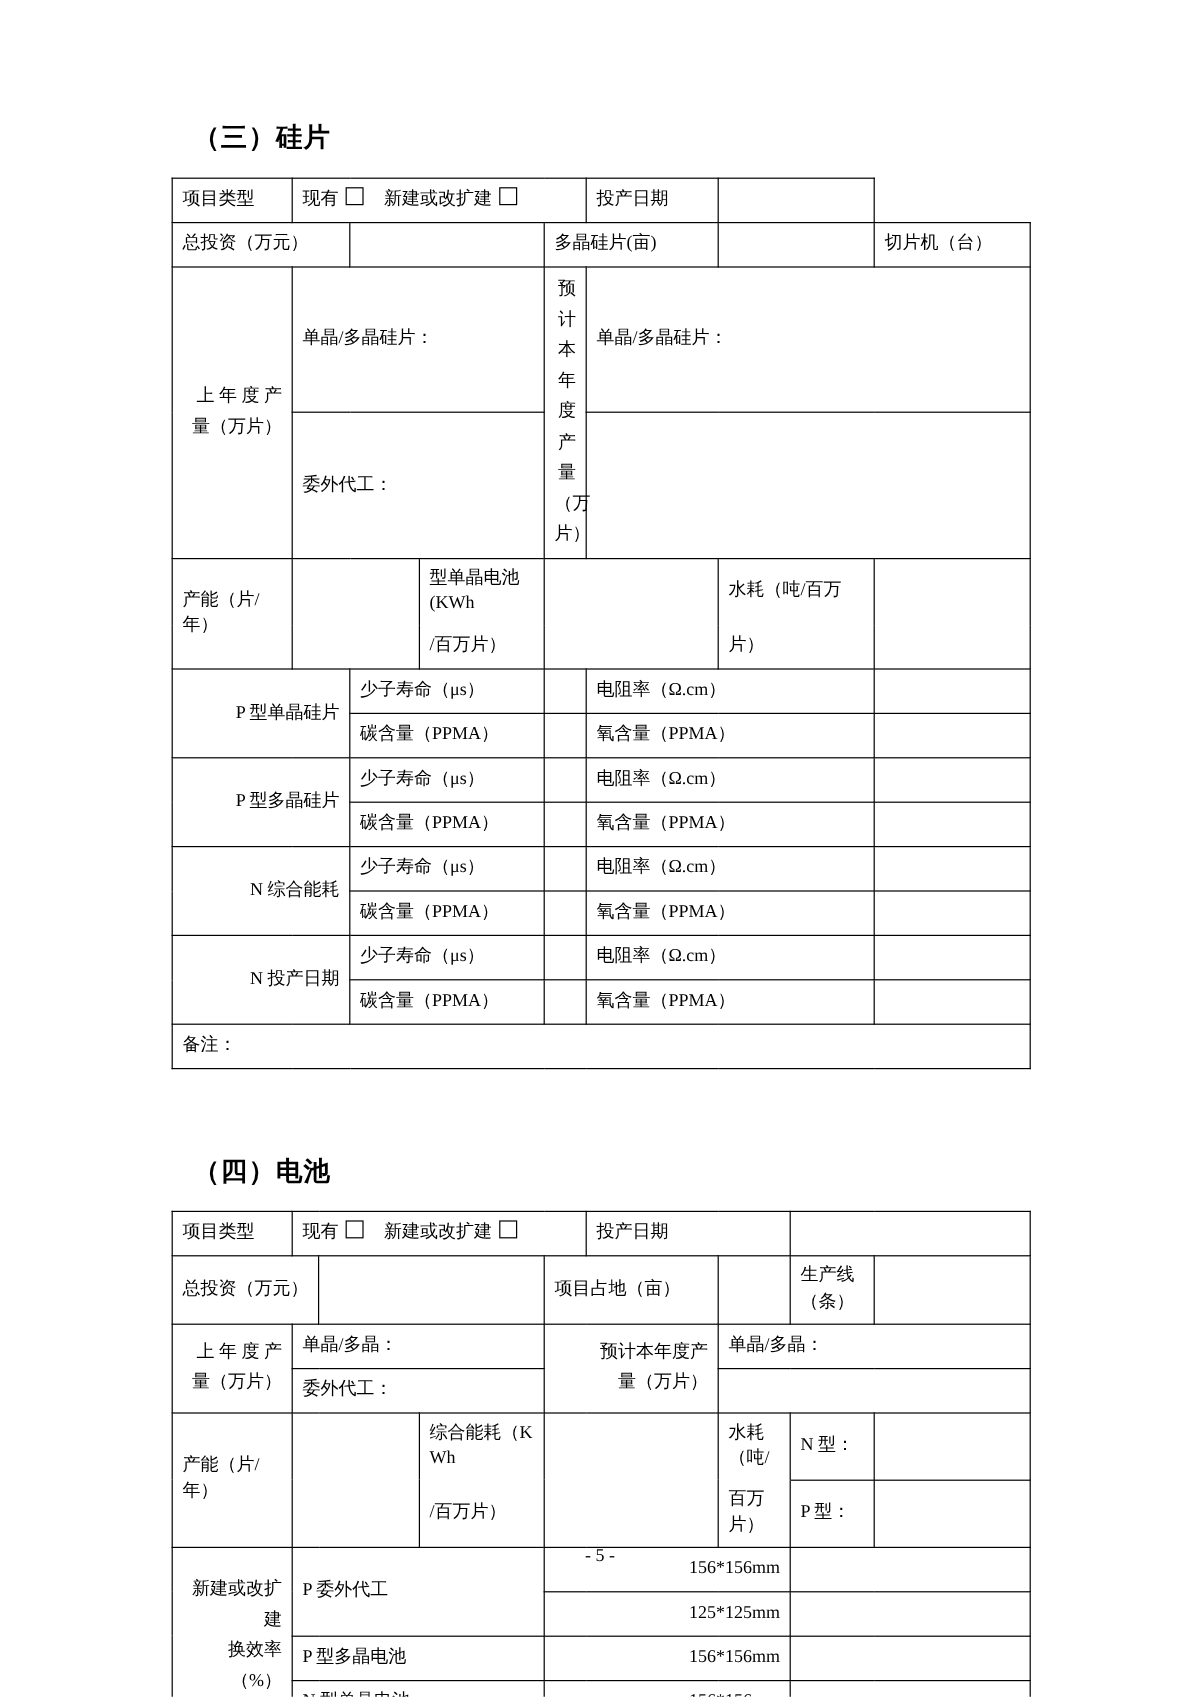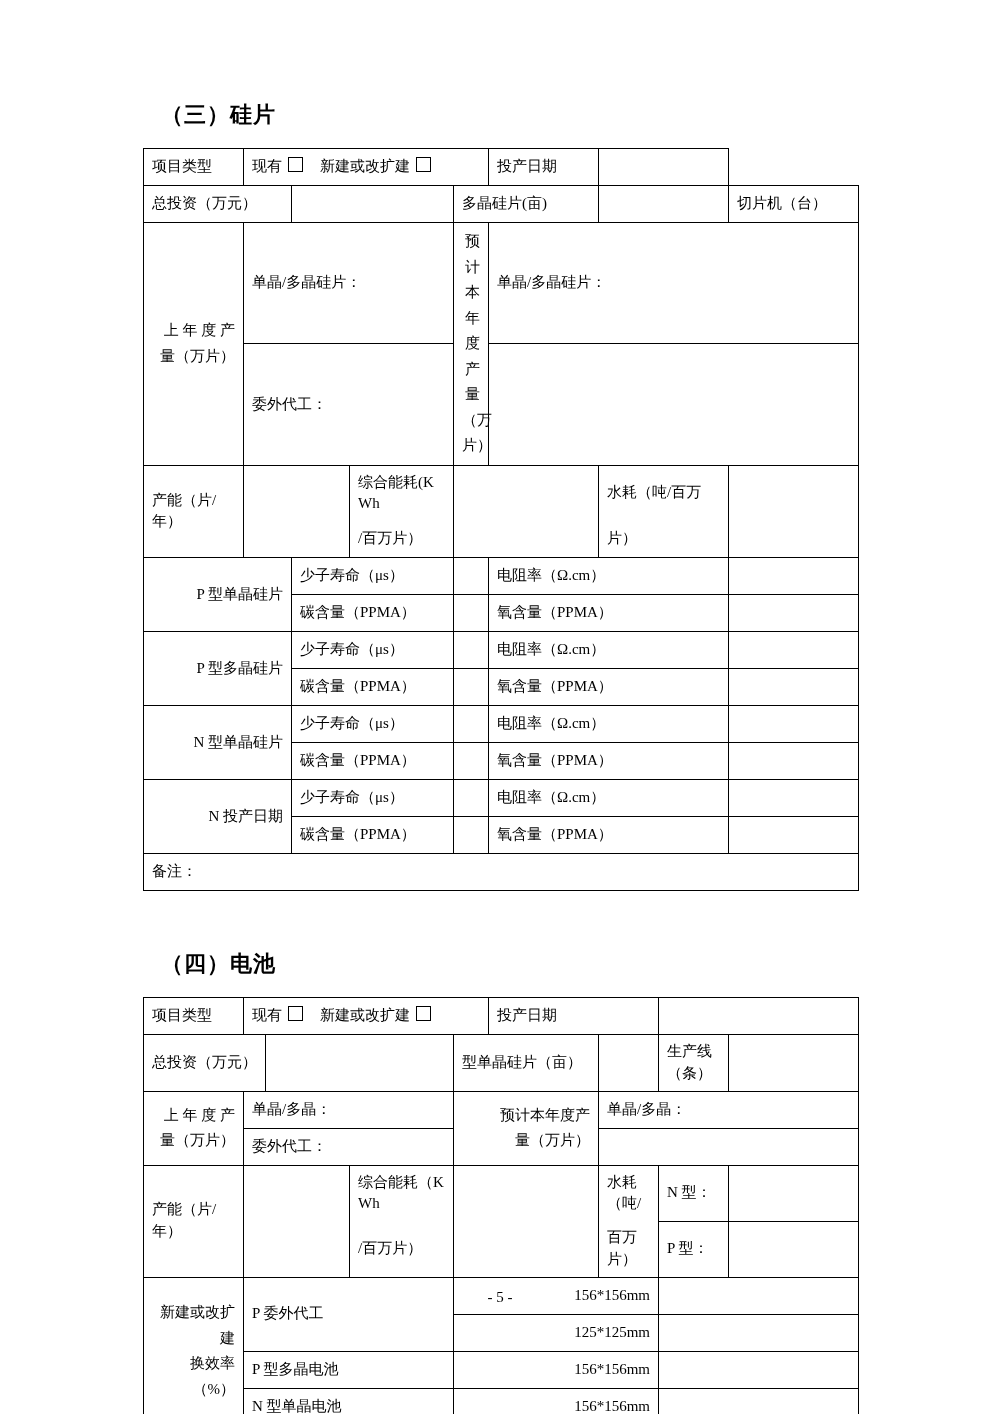--- a/index.html
+++ b/index.html
@@ -30,21 +30,21 @@
   }
   h2.section-title {
     font-family: "Liberation Sans", "DejaVu Sans", sans-serif;
     font-size: 22px;
     font-weight: bold;
     letter-spacing: 1px;
     margin: 0 0 18px 18px;
     padding: 0;
   }
   h2.section-title-2 {
-    margin-top: 0;
+    margin-top: 12px;
   }
   table.form {
     border-collapse: collapse;
     table-layout: fixed;
     width: 715px;
     font-size: 15px;
   }
   table.form td {
     border: 1px solid #000000;
     padding: 6px 8px;
@@ -142,21 +142,21 @@
         <td colspan="3">单晶/多晶硅片：</td>
       </tr>
       <tr>
         <td colspan="3">委外代工：</td>
         <td colspan="3"></td>
       </tr>
 
       <tr>
         <td rowspan="2">产能（片/年）</td>
         <td rowspan="2" colspan="2"></td>
-        <td style="border-bottom:none">综合能耗(KWh</td>
+        <td style="border-bottom:none">型单晶电池(KWh</td>
         <td rowspan="2" colspan="2"></td>
         <td style="border-bottom:none">水耗（吨/百万</td>
         <td rowspan="2"></td>
       </tr>
       <tr>
         <td style="border-top:none">/百万片）</td>
         <td style="border-top:none">片）</td>
       </tr>
 
       <tr>
@@ -181,21 +181,21 @@
         <td></td>
       </tr>
       <tr>
         <td colspan="2">碳含量（PPMA）</td>
         <td></td>
         <td colspan="2">氧含量（PPMA）</td>
         <td></td>
       </tr>
 
       <tr>
-        <td rowspan="2" colspan="2" class="center">N 型单晶硅片</td>
+        <td rowspan="2" colspan="2" class="center">N 综合能耗</td>
         <td colspan="2">少子寿命（μs）</td>
         <td></td>
         <td colspan="2">电阻率（Ω.cm）</td>
         <td></td>
       </tr>
       <tr>
         <td colspan="2">碳含量（PPMA）</td>
         <td></td>
         <td colspan="2">氧含量（PPMA）</td>
         <td></td>
@@ -245,21 +245,21 @@
           <span>现有</span><span class="checkbox"></span>
           &nbsp;&nbsp;&nbsp;<span>新建或改扩建</span><span class="checkbox"></span>
         </td>
         <td colspan="2">投产日期</td>
         <td colspan="2"></td>
       </tr>
 
       <tr>
         <td colspan="2">总投资（万元）</td>
         <td colspan="2"></td>
-        <td colspan="2">型单晶硅片（亩）</td>
+        <td colspan="2">项目占地（亩）</td>
         <td></td>
         <td>生产线（条）</td>
         <td></td>
       </tr>
 
       <tr>
         <td rowspan="2">
           <div class="two-line">
             <div>上 年 度 产</div>
             <div>量（万片）</div>

